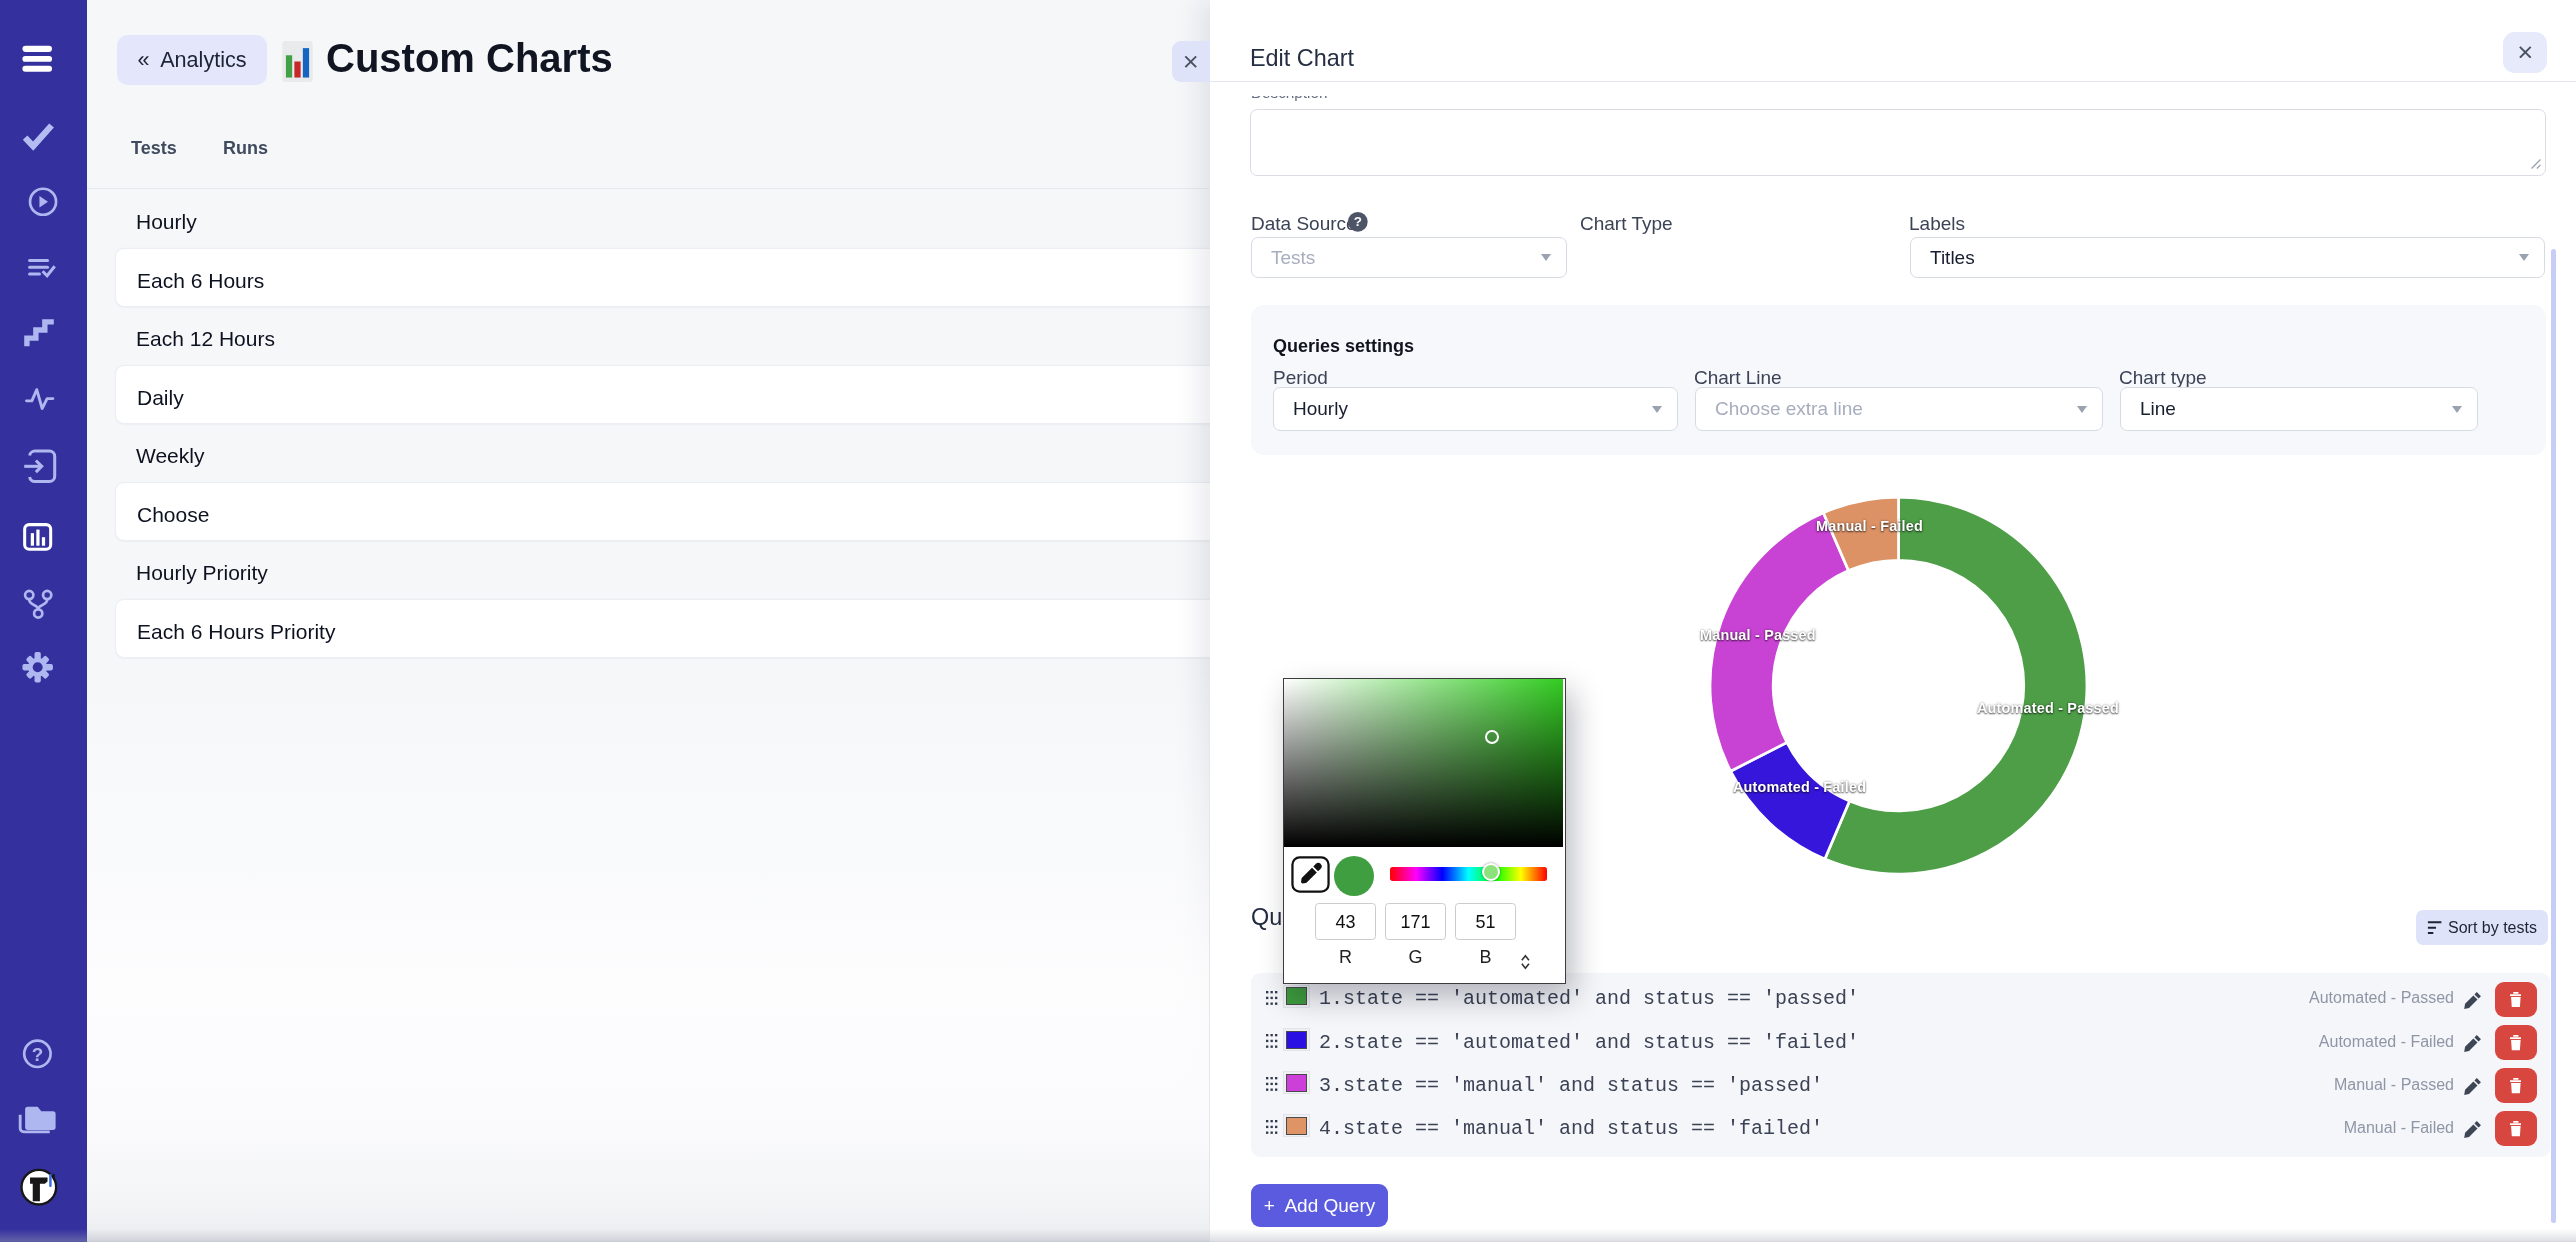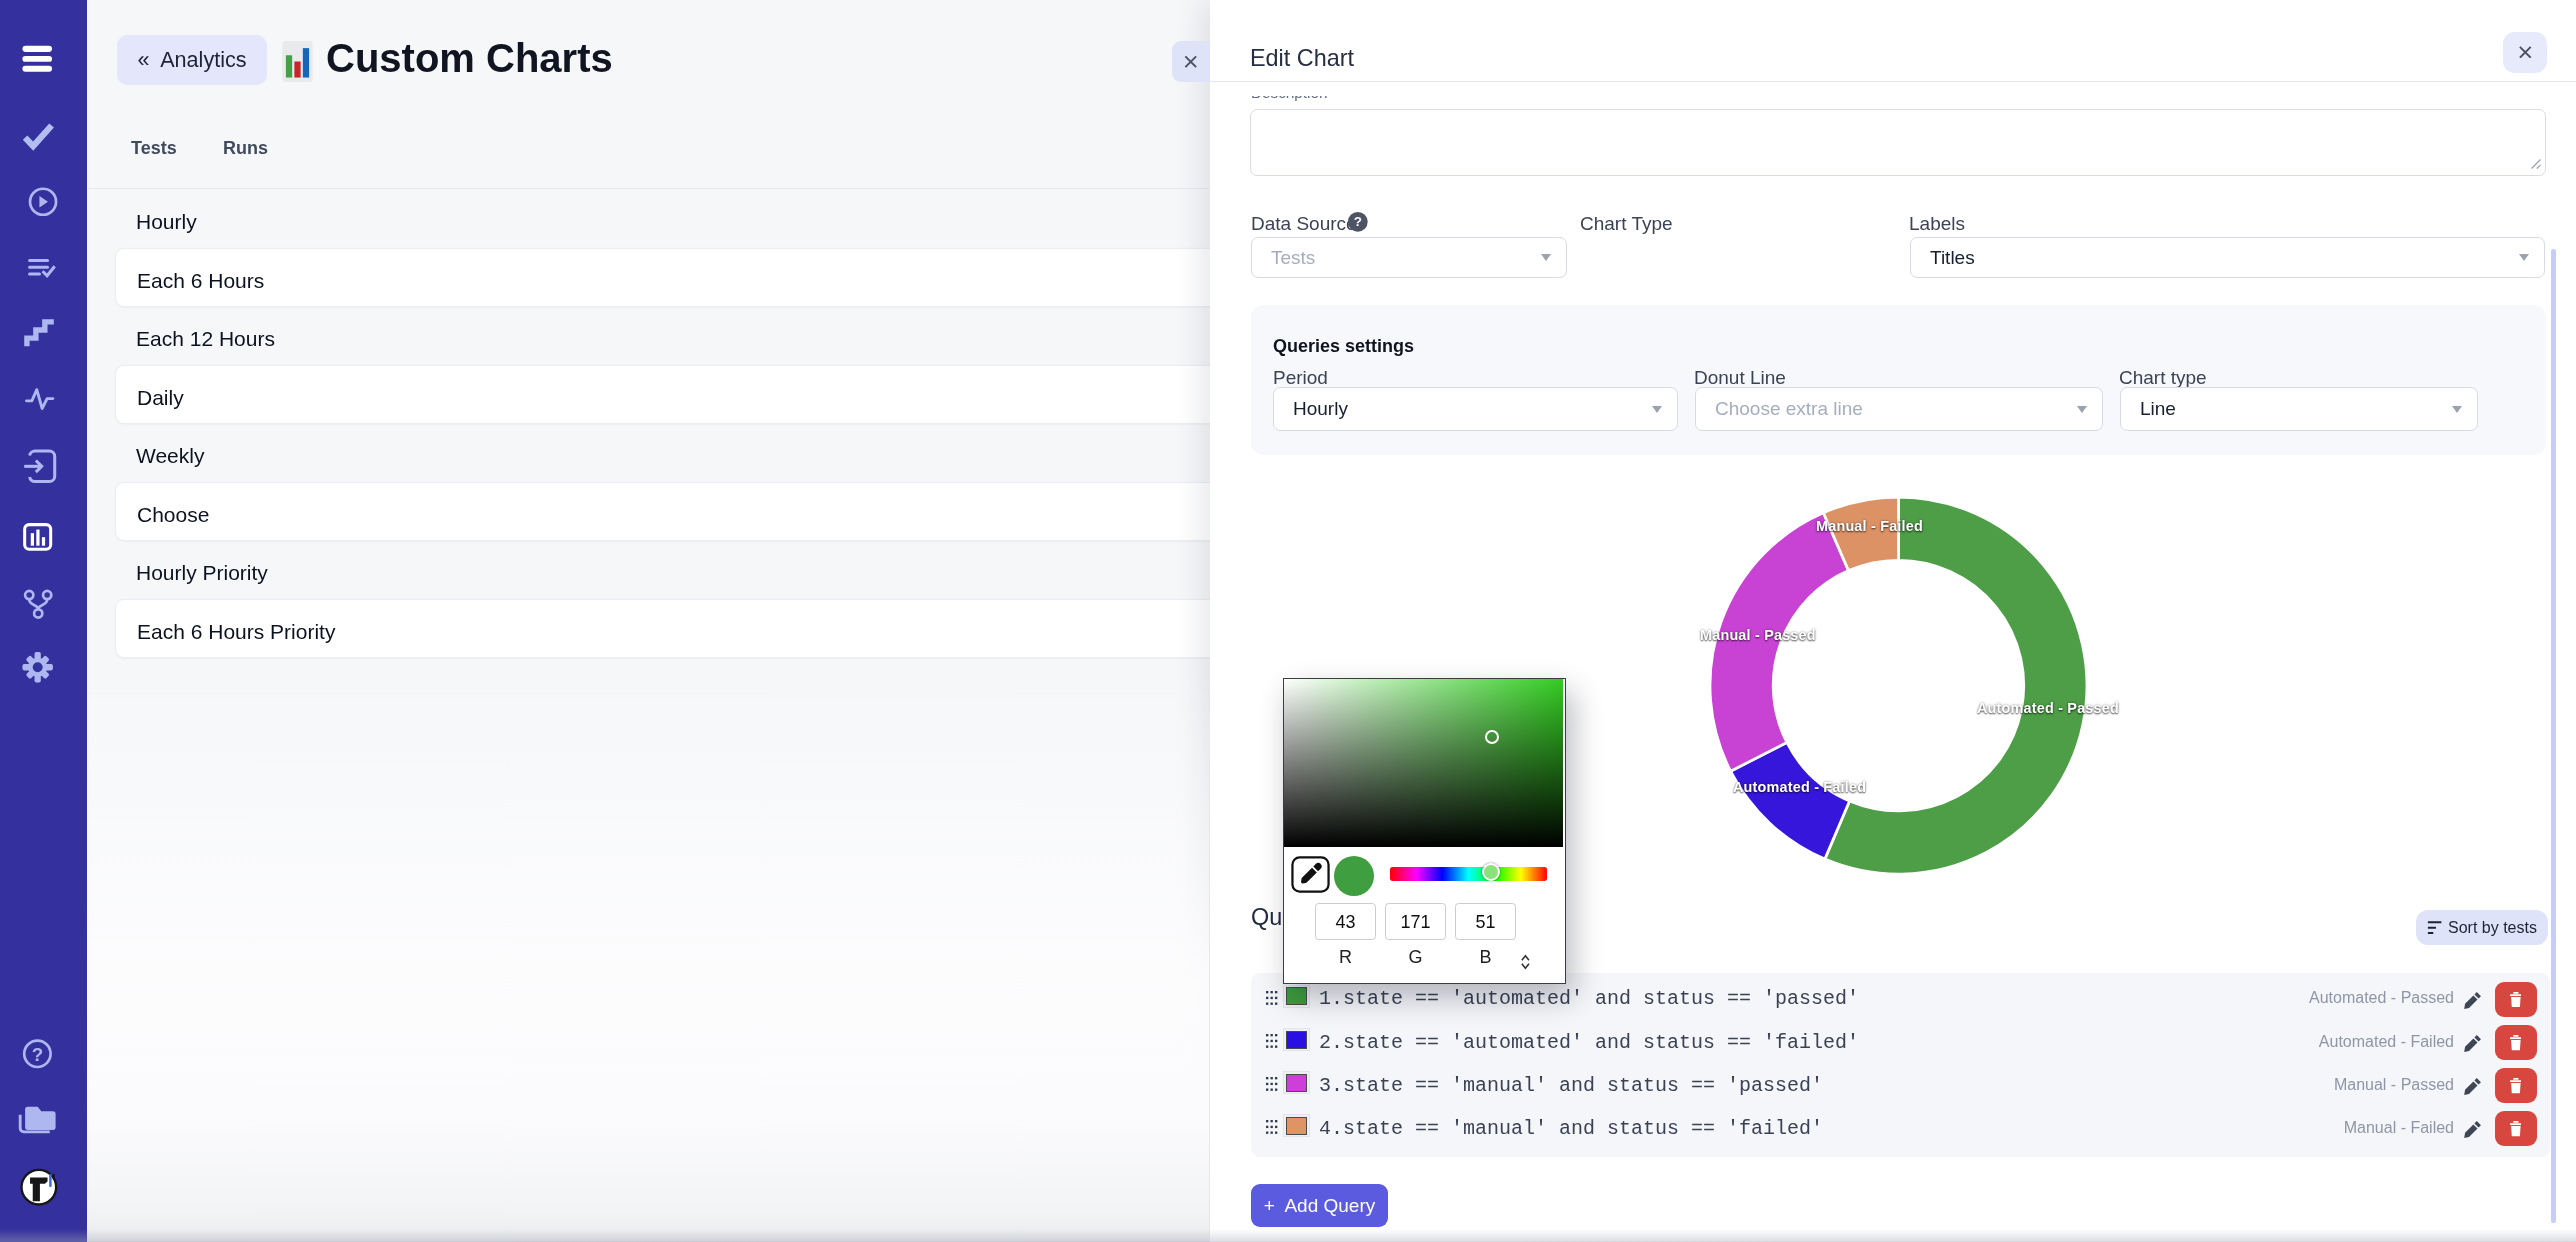--- a/index.html
+++ b/index.html
@@ -198,41 +198,41 @@
         <text x="12" y="17" font-size="15" font-weight="700" fill="#fff" text-anchor="middle">?</text>
       </svg>
     <div class="field-label" style="left:370px;top:213px">Chart Type</div>
     <div class="field-label" style="left:699px;top:213px">Labels</div>
     <div class="sel ph" style="left:41px;top:237px;width:316px">Tests<div class="arr"></div></div>
     <div class="sel" style="left:700px;top:237px;width:635px">Titles<div class="arr"></div></div>
 
     <div style="position:absolute;left:41px;top:305px;width:1295px;height:150px;background:#f7f8fb;border-radius:12.6px"></div>
     <div style="position:absolute;left:63px;top:336px;font-size:18px;font-weight:600;color:#10141f">Queries settings</div>
     <div class="field-label" style="left:63px;top:367px">Period</div>
-    <div class="field-label" style="left:484px;top:367px">Donut Line</div>
+    <div class="field-label" style="left:484px;top:367px">Chart Line</div>
     <div class="field-label" style="left:909px;top:367px">Chart type</div>
     <div class="sel sel2" style="left:63px;top:387px;width:405px">Hourly<div class="arr"></div></div>
     <div class="sel sel2 ph" style="left:485px;top:387px;width:408px">Choose extra line<div class="arr"></div></div>
     <div class="sel sel2" style="left:910px;top:387px;width:358px">Line<div class="arr"></div></div>
 
     <svg style="position:absolute;left:491px;top:489px" width="395" height="395" viewBox="0 0 438 438">
       <g transform="translate(-1888,-543)">
         <path d="M 2107.0 552.0 A 209.0 209.0 0 1 1 2025.3 953.4 L 2052.7 889.0 A 139.0 139.0 0 1 0 2107.0 622.0 Z" fill="#4d9e47" stroke="#fff" stroke-width="3"></path>
         <path d="M 2025.3 953.4 A 209.0 209.0 0 0 1 1920.8 855.9 L 1983.2 824.1 A 139.0 139.0 0 0 0 2052.7 889.0 Z" fill="#3716dc" stroke="#fff" stroke-width="3"></path>
         <path d="M 1920.8 855.9 A 209.0 209.0 0 0 1 2023.7 569.3 L 2051.6 633.5 A 139.0 139.0 0 0 0 1983.2 824.1 Z" fill="#c843d4" stroke="#fff" stroke-width="3"></path>
         <path d="M 2023.7 569.3 A 209.0 209.0 0 0 1 2107.0 552.0 L 2107.0 622.0 A 139.0 139.0 0 0 0 2051.6 633.5 Z" fill="#dd9266" stroke="#fff" stroke-width="3"></path>
       </g>
     </svg>
     <div class="dlab" style="position:absolute;left:606px;top:518px">Manual - Failed</div>
     <div class="dlab" style="position:absolute;left:490px;top:627px">Manual - Passed</div>
     <div class="dlab" style="position:absolute;left:767px;top:700px">Automated - Passed</div>
     <div class="dlab" style="position:absolute;left:523px;top:779px">Automated - Failed</div>
 
     <div style="position:absolute;left:41px;top:904px;font-size:23.4px;font-weight:500;color:#222b3f">Queries</div>
-    <div style="position:absolute;left:1206px;top:910px;width:132px;height:35px;background:#dfe3fa;border-radius:12px">
+    <div style="position:absolute;left:1206px;top:910px;width:132px;height:35px;background:#dfe3fa;border-radius:7px">
       <svg style="position:absolute;left:10.8px;top:10px" width="15.3" height="15.3" viewBox="0 0 17 17">
           <path d="M1 2.5 H16 M1 8.5 H10 M1 14.5 H7" stroke="#1c2434" stroke-width="2.2"></path>
         </svg>
       <div style="position:absolute;left:32px;top:50%;transform:translateY(-50%);font-size:16px;color:#1c2434">Sort by tests</div>
     </div>
     <div id="qpanel" style="position:absolute;left:41px;top:973px;width:1299px;height:184px;background:#f5f6f9;border-radius:9px">
       <div class="qrow" style="top:3.6px">
         <svg class="dots" style="position:absolute;left:15.3px;top:14.4px" width="11.7" height="14.4" viewBox="0 0 13 16">
             <use href="#d-dots"></use>
           </svg>

